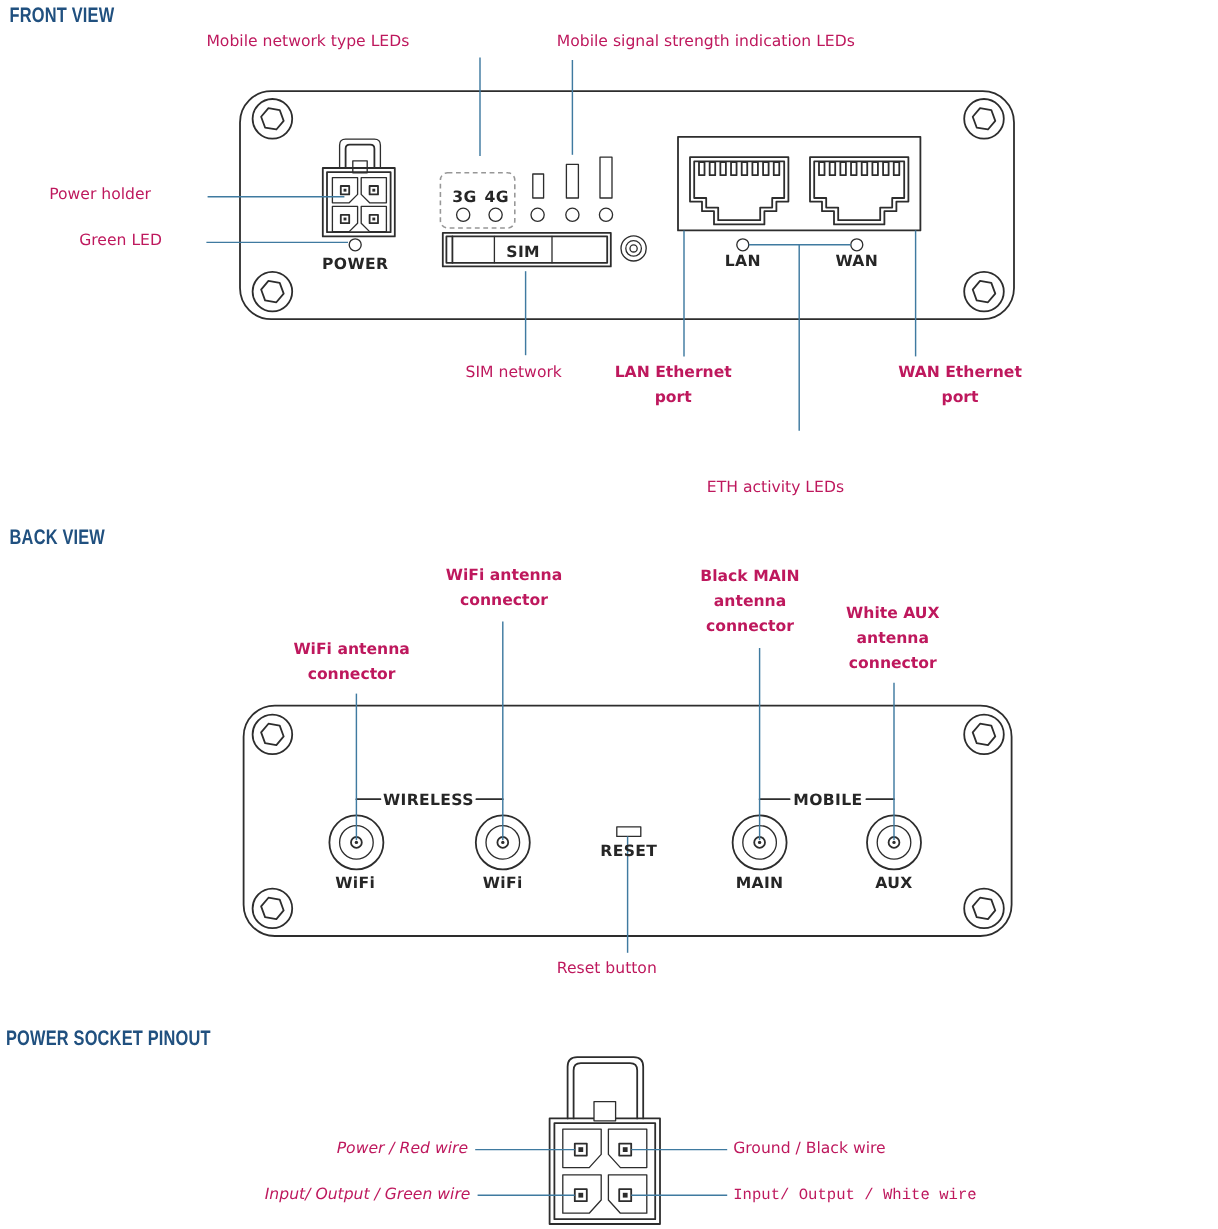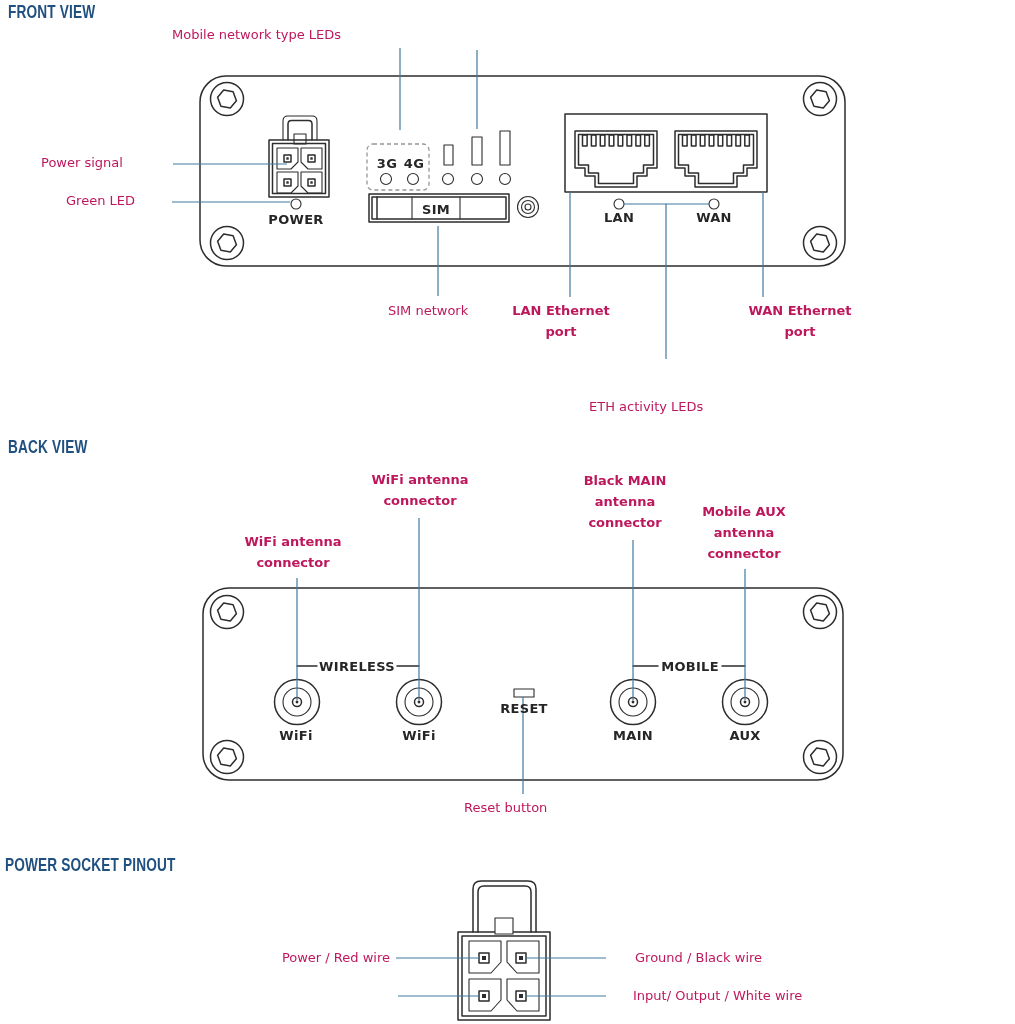--- a/index.html
+++ b/index.html
@@ -14,21 +14,21 @@
   .devtext{font-family:"DejaVu Sans",sans-serif;font-weight:bold;font-size:13px;fill:#262626;
            stroke:none;text-anchor:middle;letter-spacing:0.3px;}
   .fillwhite{fill:#ffffff;}
 
   .heading{position:absolute;color:#20507f;font-family:"Liberation Sans",sans-serif;
            font-weight:bold;font-size:17.5px;white-space:nowrap;
            transform:scaleX(0.78);transform-origin:left top;letter-spacing:0.2px;}
   .callout{position:absolute;color:#be185d;font-size:13px;line-height:21px;white-space:nowrap;
            font-family:"DejaVu Sans",sans-serif;}
   .center{text-align:center;font-weight:bold;}
-  .alignright{text-align:center;}
+  .alignright{text-align:center;font-style:italic;}
 </style>
 </head>
 <body>
 
 <div id="canvas">
 
   <svg width="1015" height="1024" viewBox="0 0 1015 1024">
     <defs>
       <g id="screw">
         <circle r="16.5" class="art"></circle>
@@ -210,21 +210,22 @@
     <text x="524" y="713" class="devtext">RESET</text>
     <text x="633" y="740" class="devtext">MAIN</text>
     <text x="745" y="740" class="devtext">AUX</text>
   </svg>
 
   <div class="heading" style="left:8px;top:2px;">FRONT VIEW</div>
   <div class="heading" style="left:8px;top:437px;">BACK VIEW</div>
   <div class="heading" style="left:5px;top:855px;">POWER SOCKET PINOUT</div>
 
   <div class="callout" style="left:172px;top:24px;">Mobile network type LEDs</div>
-  <div class="callout" style="left:41px;top:152px;">Power signal</div>
+  <div class="callout" style="left:464px;top:24px;">Mobile signal strength indication LEDs</div>
+  <div class="callout" style="left:41px;top:152px;">Power holder</div>
   <div class="callout" style="left:66px;top:190px;">Green LED</div>
   <div class="callout" style="left:388px;top:300px;">SIM network</div>
   <div class="callout center" style="left:499px;top:300px;width:124px;">
     <div>LAN Ethernet</div>
     <div>port</div>
   </div>
   <div class="callout center" style="left:738px;top:300px;width:124px;">
     <div>WAN Ethernet</div>
     <div>port</div>
   </div>
@@ -237,23 +238,24 @@
   <div class="callout center" style="left:358px;top:469px;width:124px;">
     <div>WiFi antenna</div>
     <div>connector</div>
   </div>
   <div class="callout center" style="left:563px;top:470px;width:124px;">
     <div>Black MAIN</div>
     <div>antenna</div>
     <div>connector</div>
   </div>
   <div class="callout center" style="left:682px;top:501px;width:124px;">
-    <div>Mobile AUX</div>
+    <div>White AUX</div>
     <div>antenna</div>
     <div>connector</div>
   </div>
   <div class="callout" style="left:464px;top:797px;">Reset button</div>
 
   <div class="callout alignright" style="right:625px;top:947px;">Power / Red wire</div>
-  <div class="callout" style="left:611px;top:947px;margin-left:24px;">Ground / Black wire</div>
-  <div class="callout" style="left:633px;top:985px;">Input/ Output / White wire</div>
+  <div class="callout" style="left:611px;top:947px;">Ground / Black wire</div>
+  <div class="callout alignright" style="right:623px;top:985px;">Input/ Output / Green wire</div>
+  <div class="callout" style="left:611px;top:985px;font-family:Liberation Mono, monospace;">Input/ Output / White wire</div>
 
 </div>
 
 </body></html>

